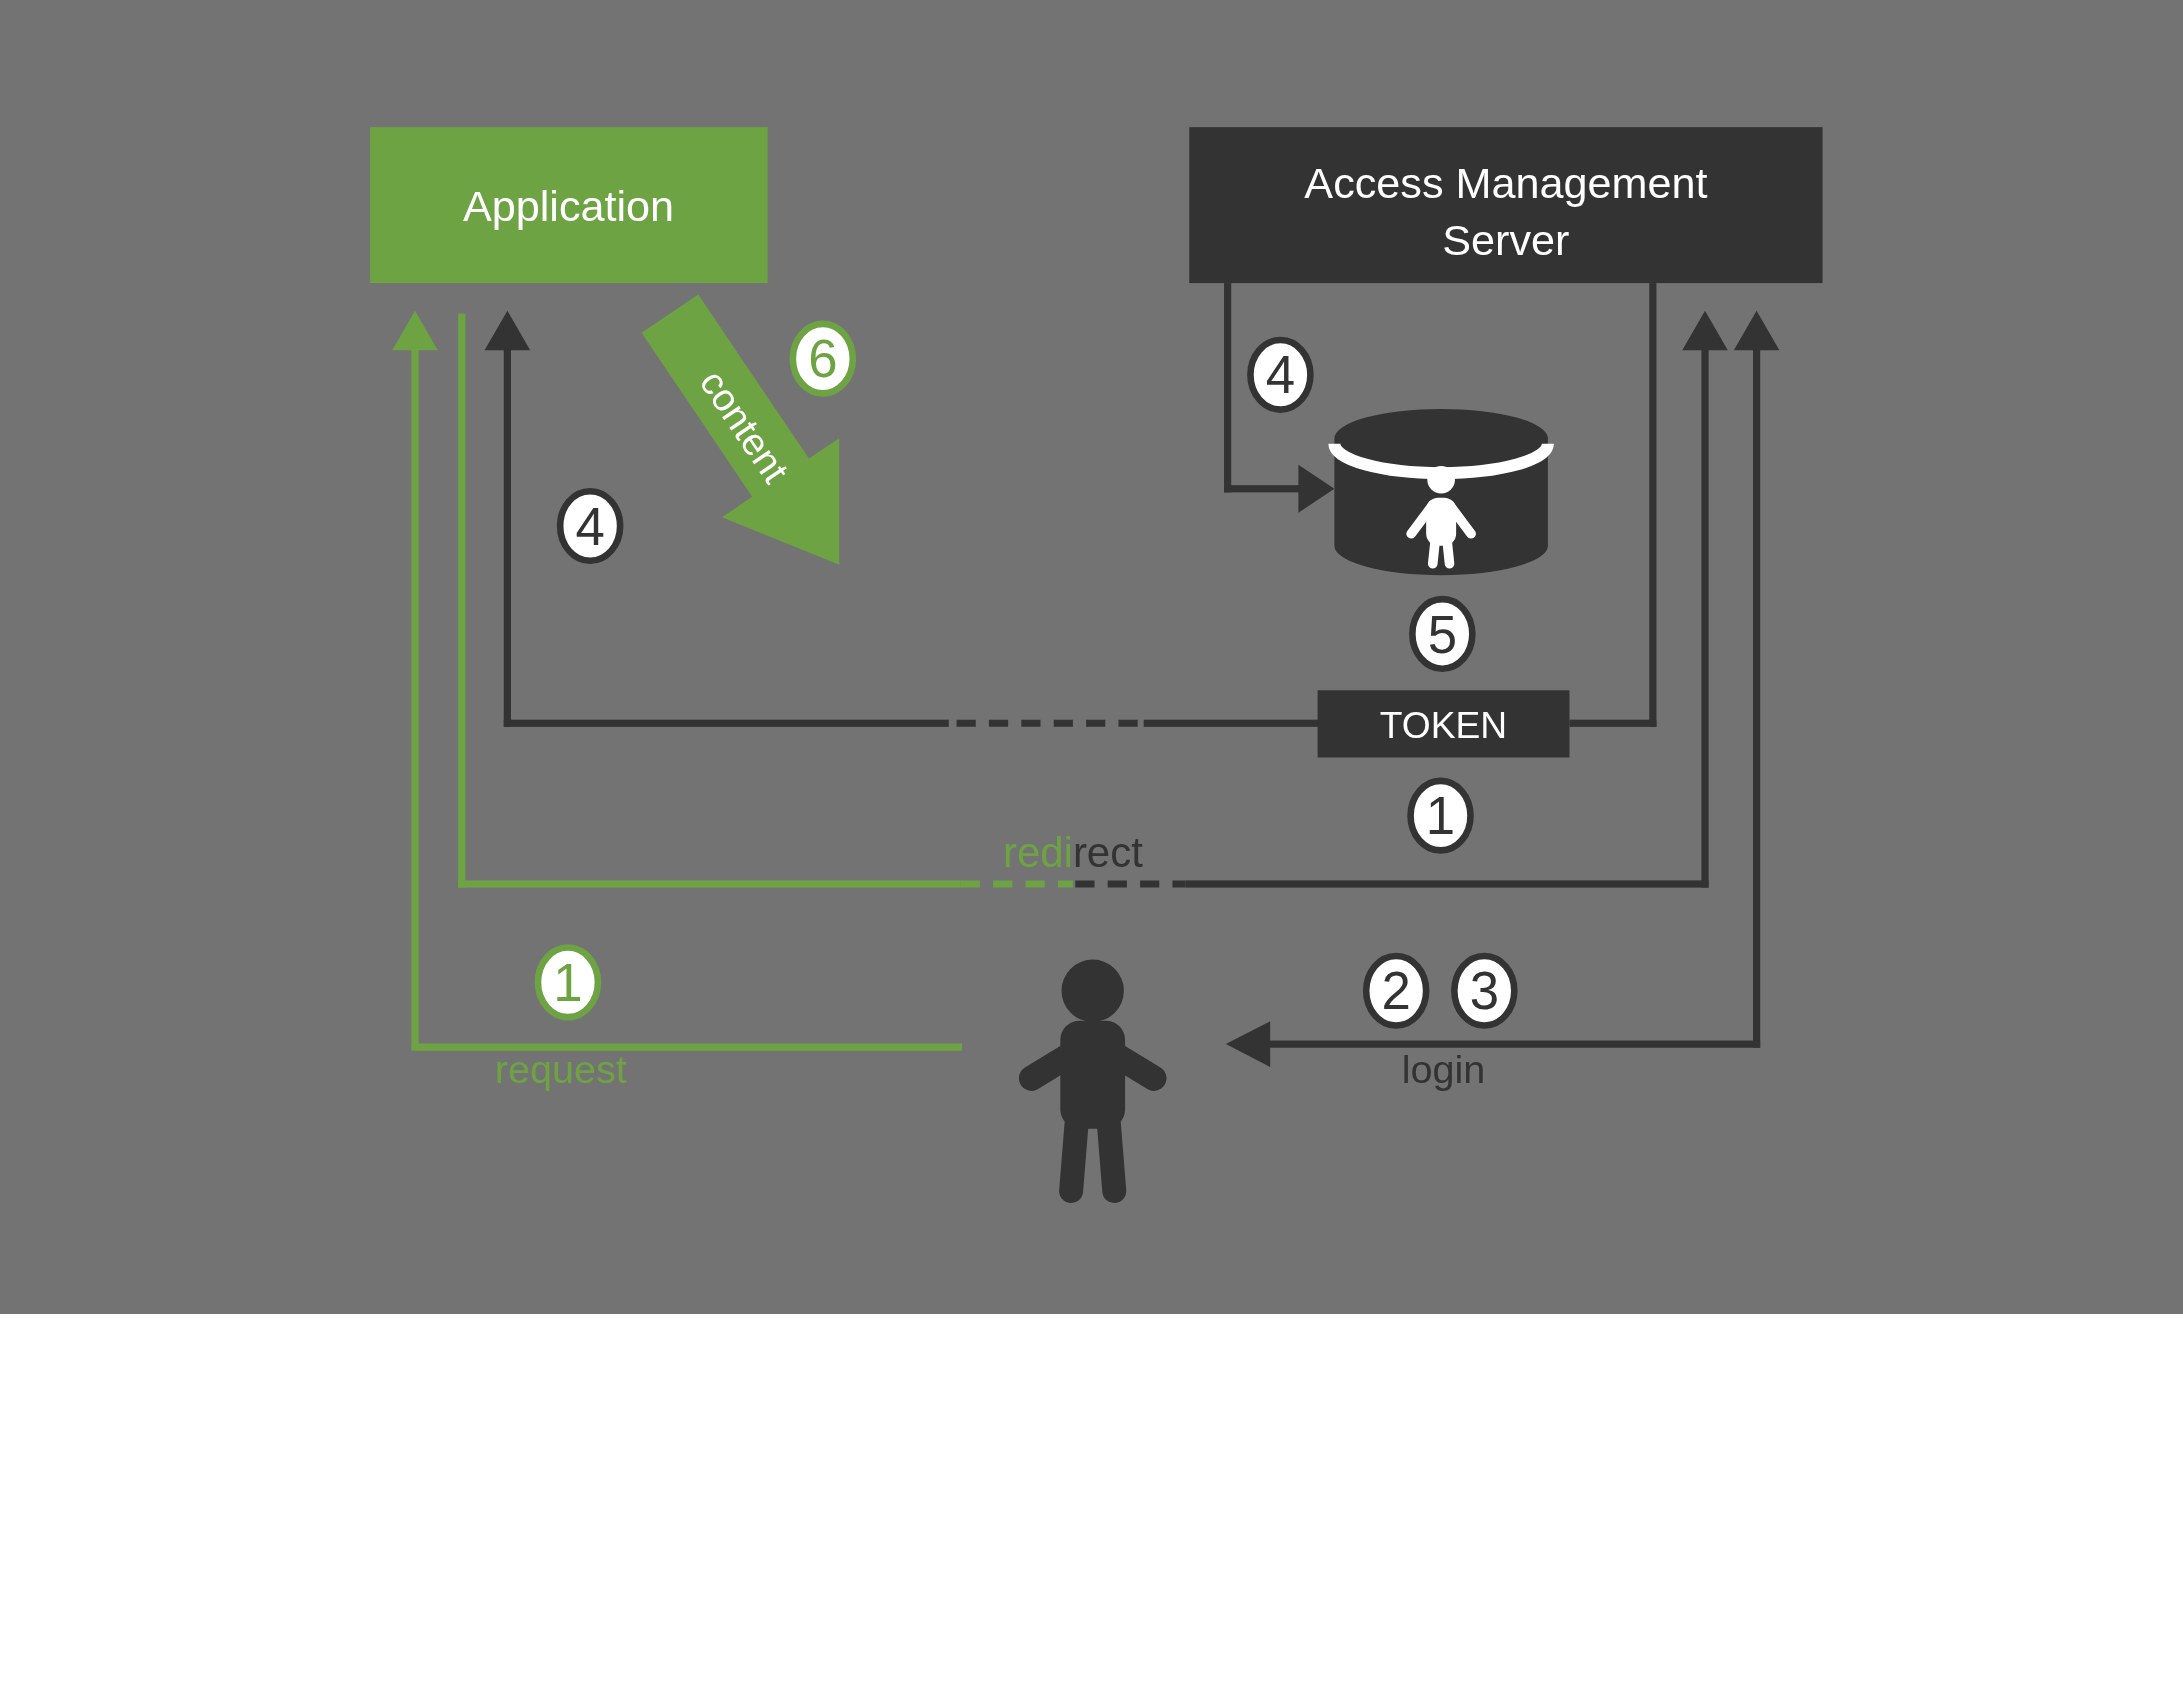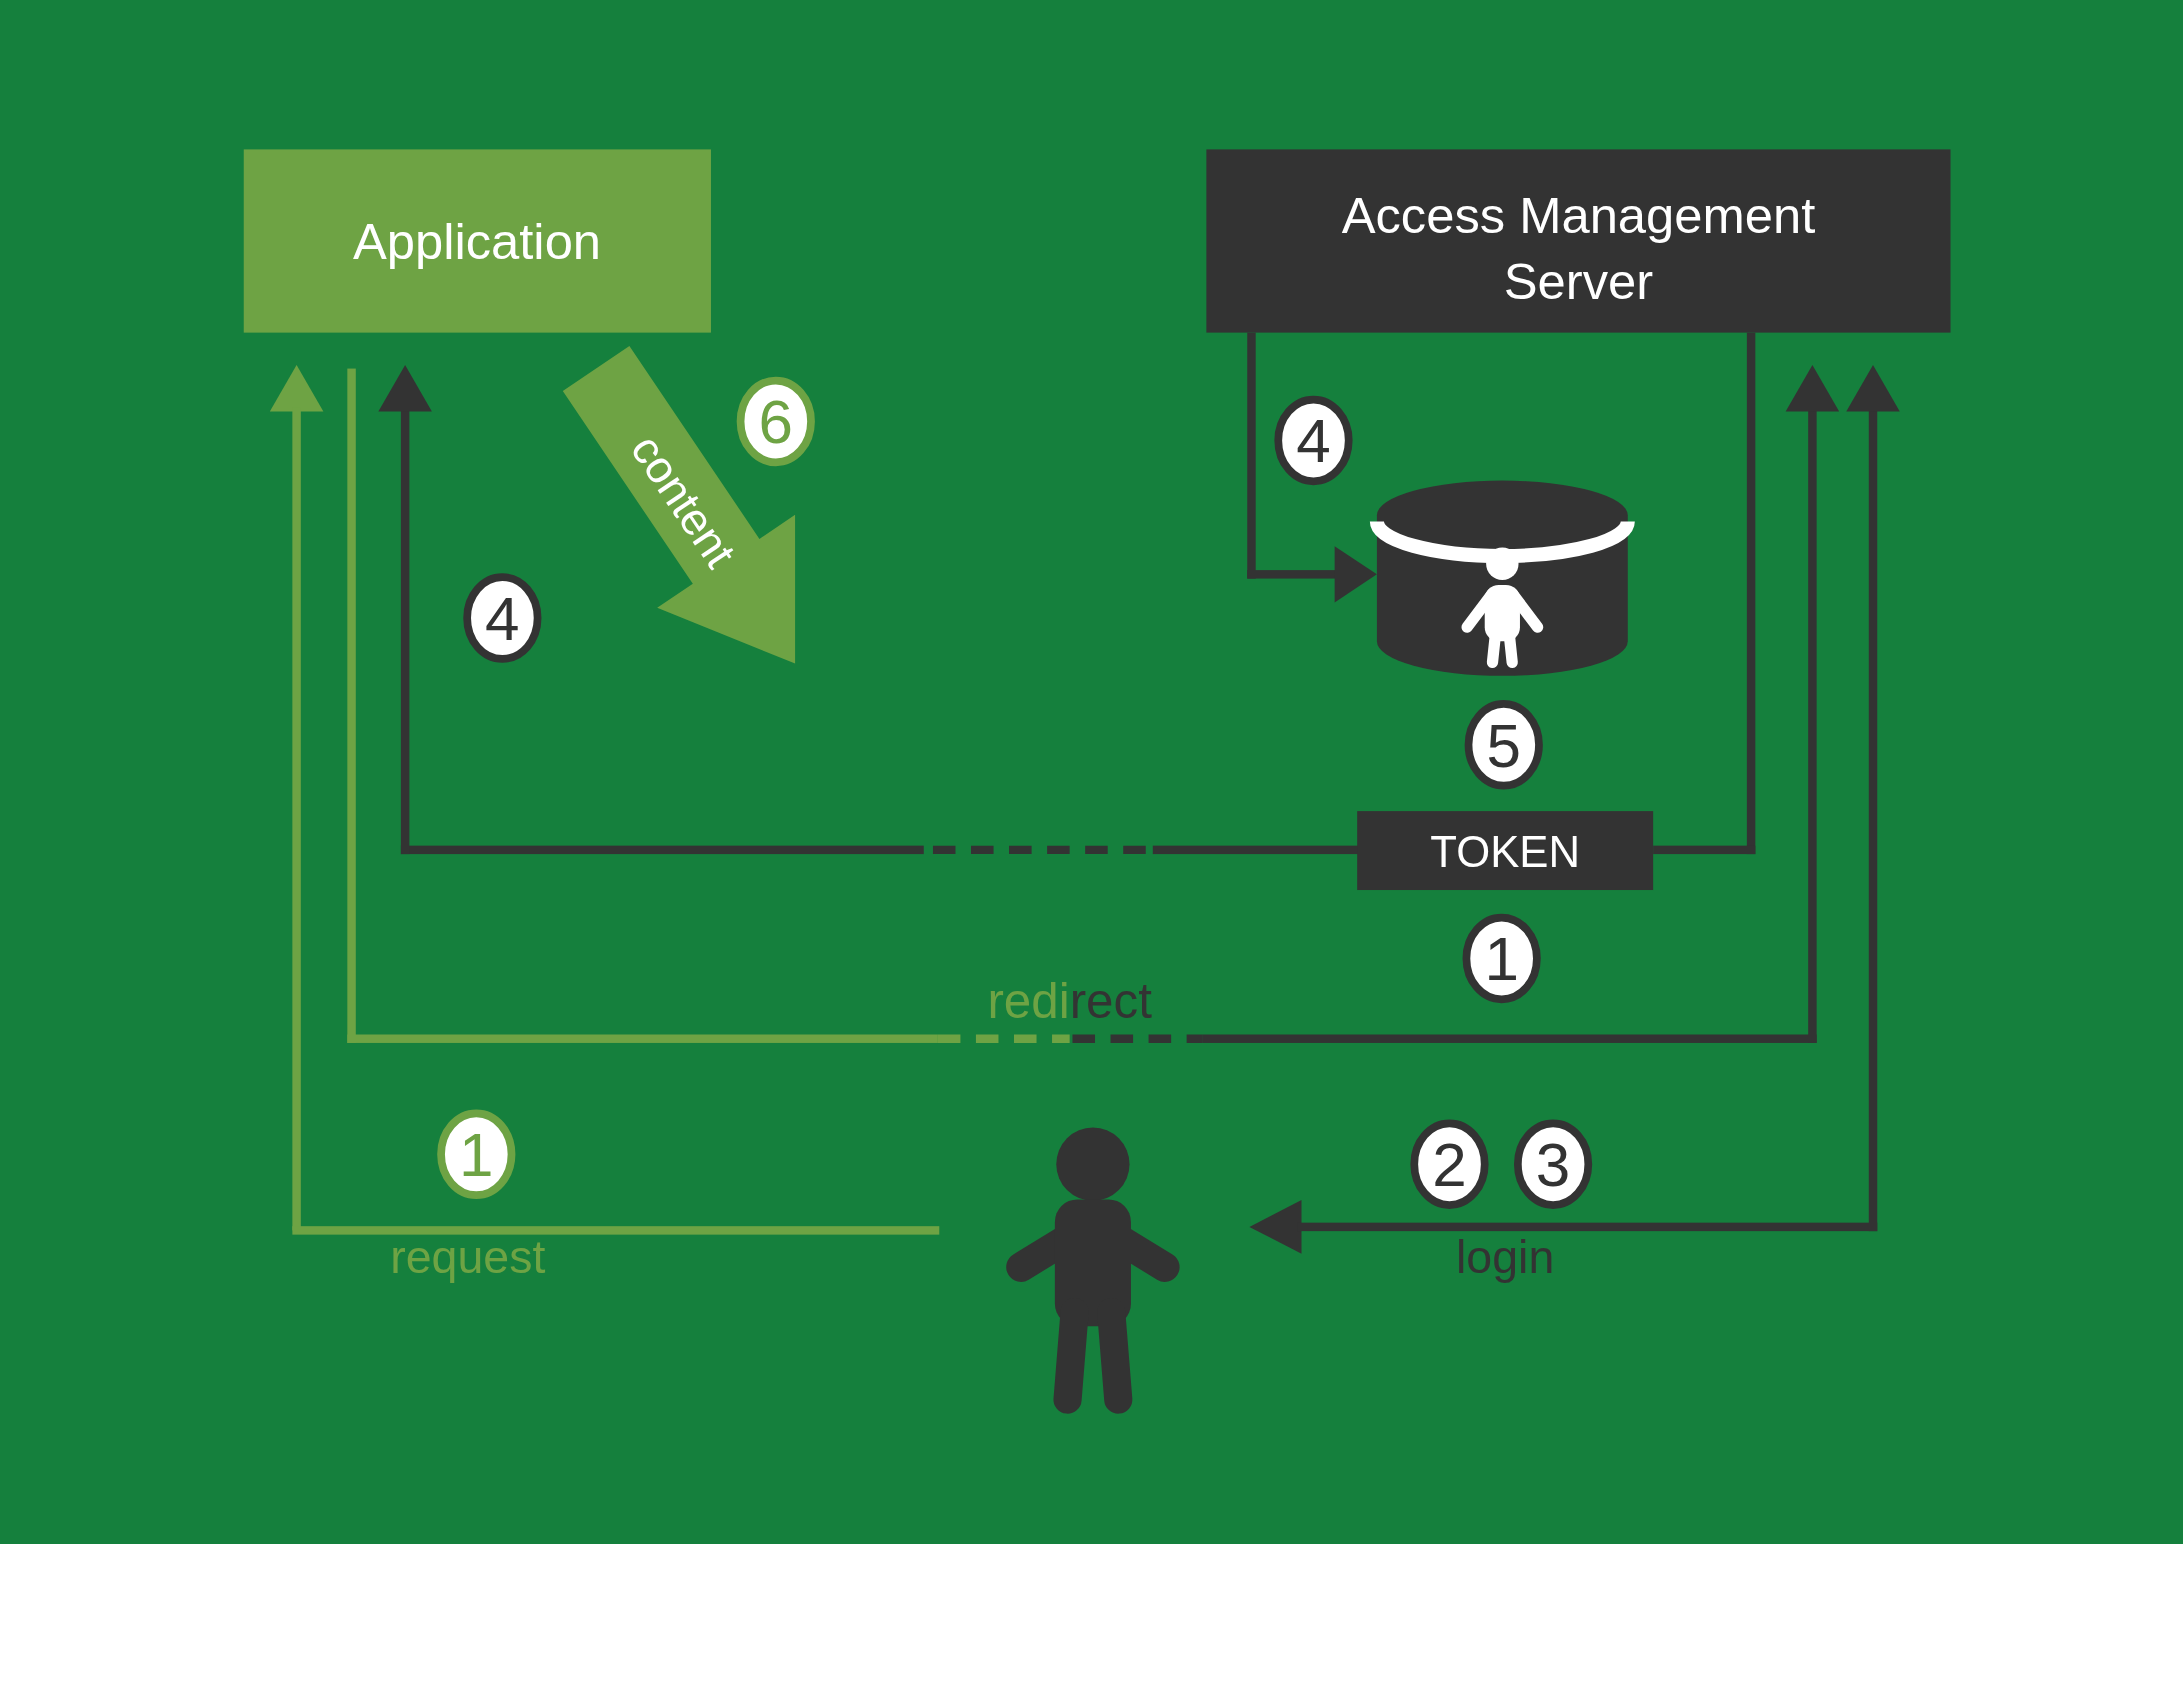--- a/index.html
+++ b/index.html
@@ -1,16 +1,16 @@
 <!DOCTYPE html>
 <html style="font-size:12.4px"><head>
 <meta charset="utf-8">
 <style>
   html,body{margin:0;padding:0;background:#ffffff;}
-  #canvas{position:relative;width:2183px;height:1544px;background:#15803d;overflow:hidden;}
+  #canvas{position:relative;width:2183px;height:1314px;background:#737373;overflow:hidden;}
   svg{display:block;width:100%;height:100%;}
   text{font-family:"Liberation Sans","DejaVu Sans",sans-serif;}
   .box-label{fill:#ffffff;font-size:72px;}
   .badge-num{font-size:88px;}
   .flow-label{font-size:66px;}
 </style>
 </head>
 <body>
 
 <div id="canvas">

